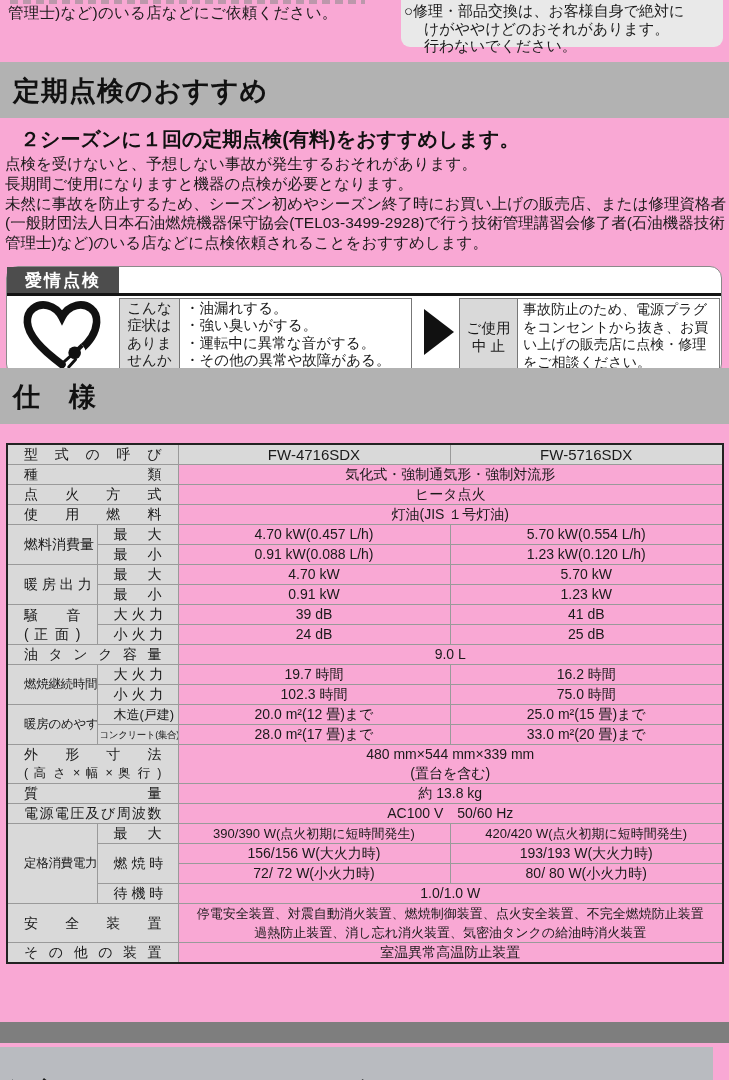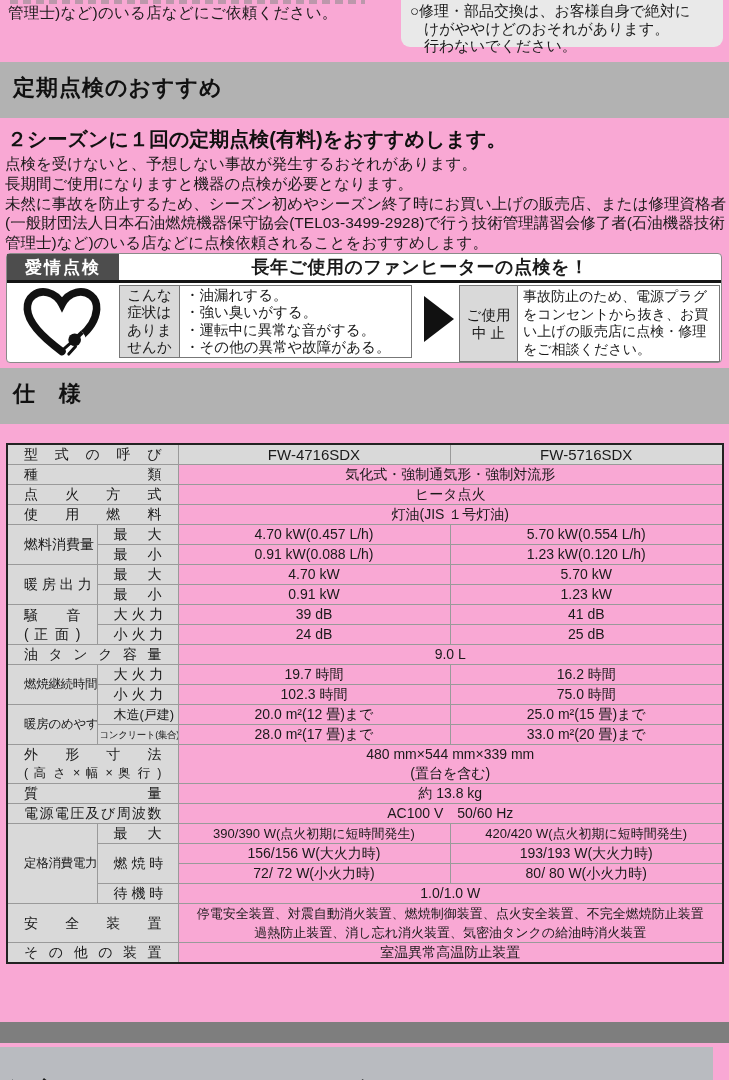--- a/index.html
+++ b/index.html
@@ -5,35 +5,35 @@
   html,body{margin:0;padding:0;}
   body{font-family:"Liberation Sans","DejaVu Sans",sans-serif;}
   #page{position:relative;width:729px;height:1080px;background:#f9a8d4;overflow:hidden;color:#1a1a1a;}
 
   
   .frag{position:absolute;top:0;left:10px;width:355px;height:4px;
         background:repeating-linear-gradient(90deg,#8a8a8a 0 8px,transparent 8px 13px);opacity:.55;}
   .top-left-line{position:absolute;top:3px;left:8px;font-size:15.5px;letter-spacing:.2px;}
   .warn-box{position:absolute;top:-11px;left:401px;width:322px;height:58px;background:#e9e9e9;
             border-radius:9px;font-size:15px;line-height:17.5px;box-sizing:border-box;padding-top:13px;}
-  .warn-box .w1{padding-left:9px;}
+  .warn-box .w1{padding-left:3px;}
   .warn-box .w2{padding-left:23px;}
 
   
   .secbar{position:absolute;left:0;width:729px;height:56px;background:#b2b2b2;box-sizing:border-box;}
-  .secbar .t{font-size:22px;font-weight:bold;padding:11px 0 0 13px;letter-spacing:1px;color:#111;}
+  .secbar .t{font-size:27px;font-weight:bold;padding:11px 0 0 13px;letter-spacing:1px;color:#111;}
   #bar1{top:62px;}
   #bar2{top:368px;}
 
-  .subhead{position:absolute;top:126px;left:7px;font-size:20px;font-weight:bold;color:#111;}
+  .subhead{position:absolute;top:126px;left:20px;font-size:20px;font-weight:bold;color:#111;}
   .para{position:absolute;top:154px;left:5px;width:722px;font-size:15.5px;line-height:19.8px;}
 
   
-  .aijou{position:absolute;top:253px;left:6px;width:716px;height:110px;border:1px solid #8a8a8a;
-         border-radius:4px;box-sizing:border-box;background:#fff;}
+  .aijou{position:absolute;top:266px;left:6px;width:716px;height:110px;border:1px solid #8a8a8a;
+         border-radius:12px;box-sizing:border-box;background:#fff;}
   .aij-head{display:flex;height:26px;border-bottom:3px solid #141414;}
   .aij-label{width:112px;background:#4d4d4d;color:#fff;font-size:17px;font-weight:bold;
              display:flex;align-items:center;justify-content:center;letter-spacing:2px;}
   .aij-title{flex:1;display:flex;align-items:center;justify-content:center;
              font-size:18px;font-weight:bold;letter-spacing:.5px;}
   .aij-body{position:relative;height:78px;}
   .heart{position:absolute;left:12px;top:1px;}
   .sym-box{position:absolute;left:112px;top:2px;width:293px;height:73px;border:1px solid #777;
            display:flex;box-sizing:border-box;}
   .sym-label{width:60px;background:#d9d9d9;border-right:1px solid #777;font-size:14.5px;
@@ -89,21 +89,20 @@
     <div>点検を受けないと、予想しない事故が発生するおそれがあります。</div>
     <div>長期間ご使用になりますと機器の点検が必要となります。</div>
     <div>未然に事故を防止するため、シーズン初めやシーズン終了時にお買い上げの販売店、または修理資格者</div>
     <div>(一般財団法人日本石油燃焼機器保守協会(TEL03-3499-2928)で行う技術管理講習会修了者(石油機器技術</div>
     <div>管理士)など)のいる店などに点検依頼されることをおすすめします。</div>
   </div>
 
   <div class="aijou">
     <div class="aij-head">
       <div class="aij-label">愛情点検</div>
-      <div class="aij-title">長年ご使用のファンヒーターの点検を！</div>
     </div>
     <div class="aij-body">
       <svg class="heart" width="86" height="76" viewBox="0 0 100 90">
         <path d="M50 80 C28 64 10 46 9 30 C8 16 20 7 33 10 C41 12 47 18 50 24 C53 18 59 12 67 10 C80 7 92 16 91 30 C90 43 81 55 71 63" fill="none" stroke="#111" stroke-width="9" stroke-linecap="round"></path>
         <circle cx="66" cy="66" r="12" fill="#fff"></circle>
         <line x1="74" y1="57" x2="67" y2="64" stroke="#111" stroke-width="5"></line>
         <circle cx="65" cy="66" r="7.5" fill="#111"></circle>
         <line x1="60" y1="70" x2="51" y2="78" stroke="#111" stroke-width="3.5" stroke-linecap="round"></line>
         <line x1="66" y1="74" x2="58" y2="83" stroke="#111" stroke-width="3.5" stroke-linecap="round"></line>
       </svg>

